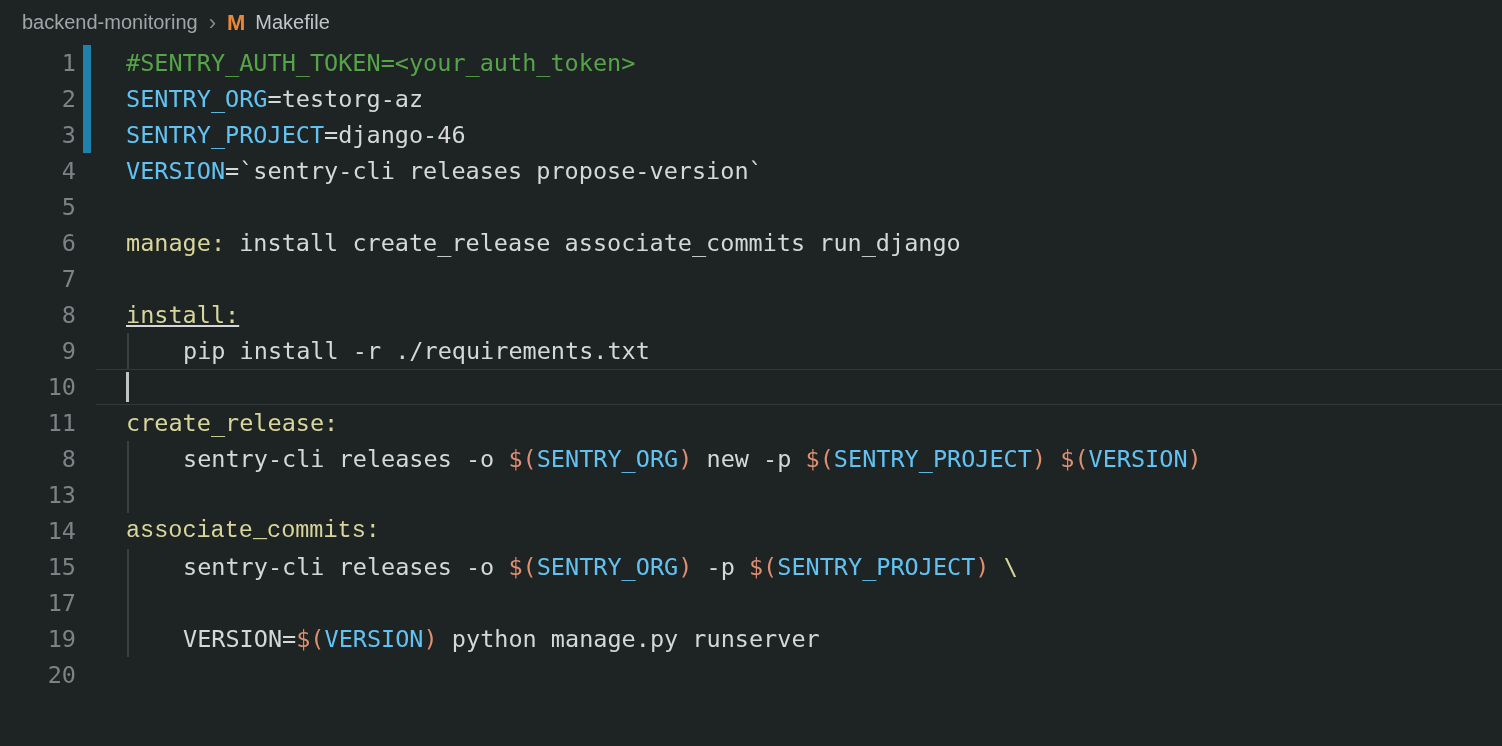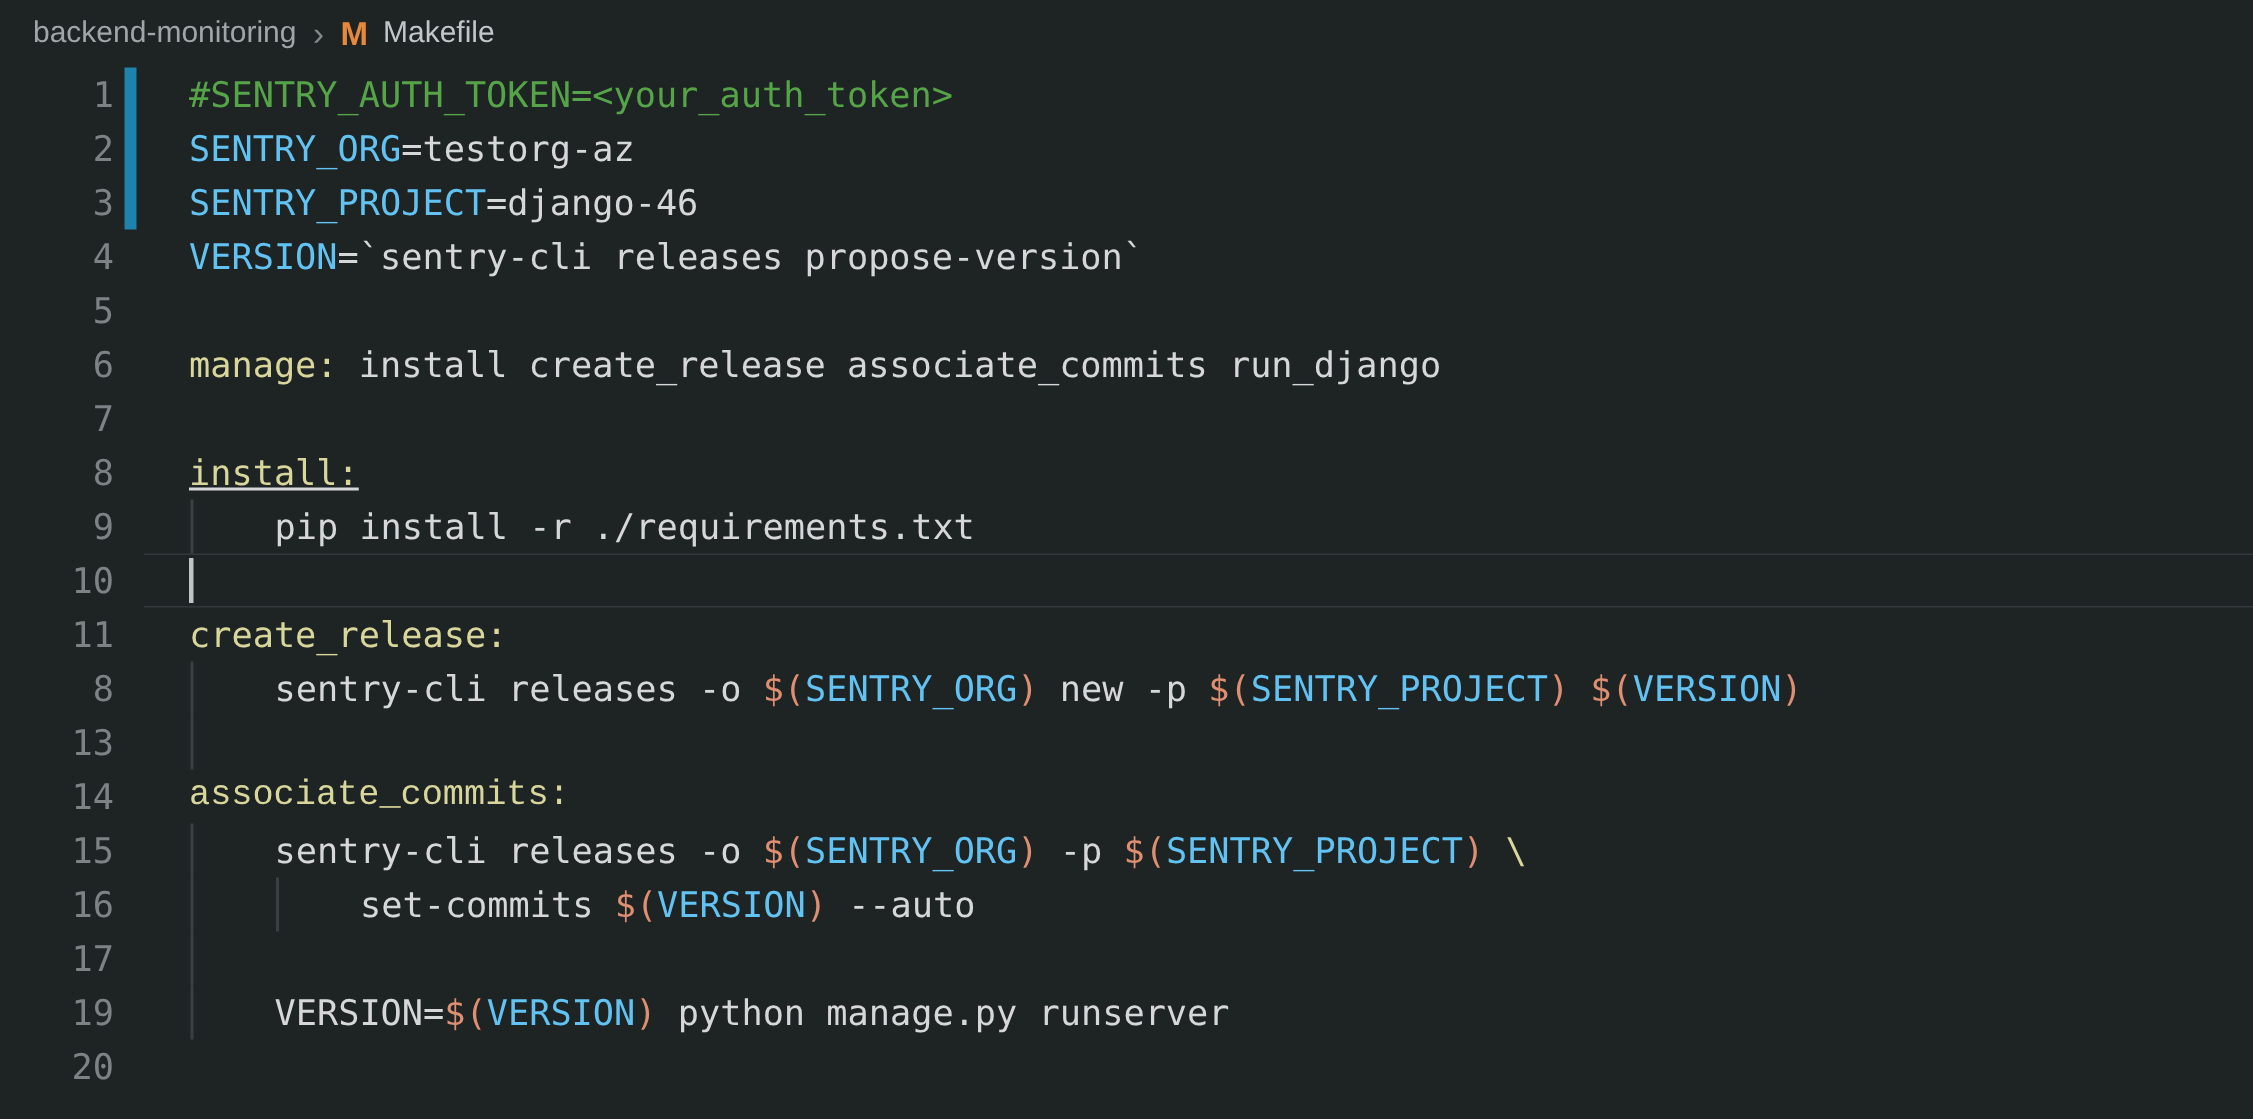--- a/index.html
+++ b/index.html
@@ -114,24 +114,20 @@
         </div>
         <div class="row">
           <div class="gutter">14</div>
           <div class="content" style="padding-left: 30px; font-family: Liberation Mono, monospace;"><span class="c-target">associate_commits:</span></div>
         </div>
         <div class="row">
           <div class="gutter">15</div>
           <div class="content" style="padding-left: 87px;"><span class="guide" style="left: 31px;"></span><span class="c-plain">sentry-cli releases -o </span><span class="c-punct">$(</span><span class="c-var">SENTRY_ORG</span><span class="c-punct">)</span><span class="c-plain"> -p </span><span class="c-punct">$(</span><span class="c-var">SENTRY_PROJECT</span><span class="c-punct">)</span><span class="c-plain"> </span><span class="c-target">\</span></div>
         </div>
         <div class="row">
-          <div class="gutter">16</div>
-          <div class="content" style="padding-left: 144px;"><span class="guide" style="left: 31px;"></span><span class="guide" style="left: 88px;"></span><span class="c-plain">set-commits </span><span class="c-punct">$(</span><span class="c-var">VERSION</span><span class="c-punct">)</span><span class="c-plain"> --auto</span></div>
-        </div>
-        <div class="row">
           <div class="gutter">17</div>
           <div class="content" style="padding-left: 30px;"><span class="guide" style="left: 31px;"></span></div>
         </div>
         <div class="row">
           <div class="gutter">19</div>
           <div class="content" style="padding-left: 87px;"><span class="guide" style="left: 31px;"></span><span class="c-plain">VERSION=</span><span class="c-punct">$(</span><span class="c-var">VERSION</span><span class="c-punct">)</span><span class="c-plain"> python manage.py runserver</span></div>
         </div>
         <div class="row">
           <div class="gutter">20</div>
           <div class="content" style="padding-left: 30px;"></div>

